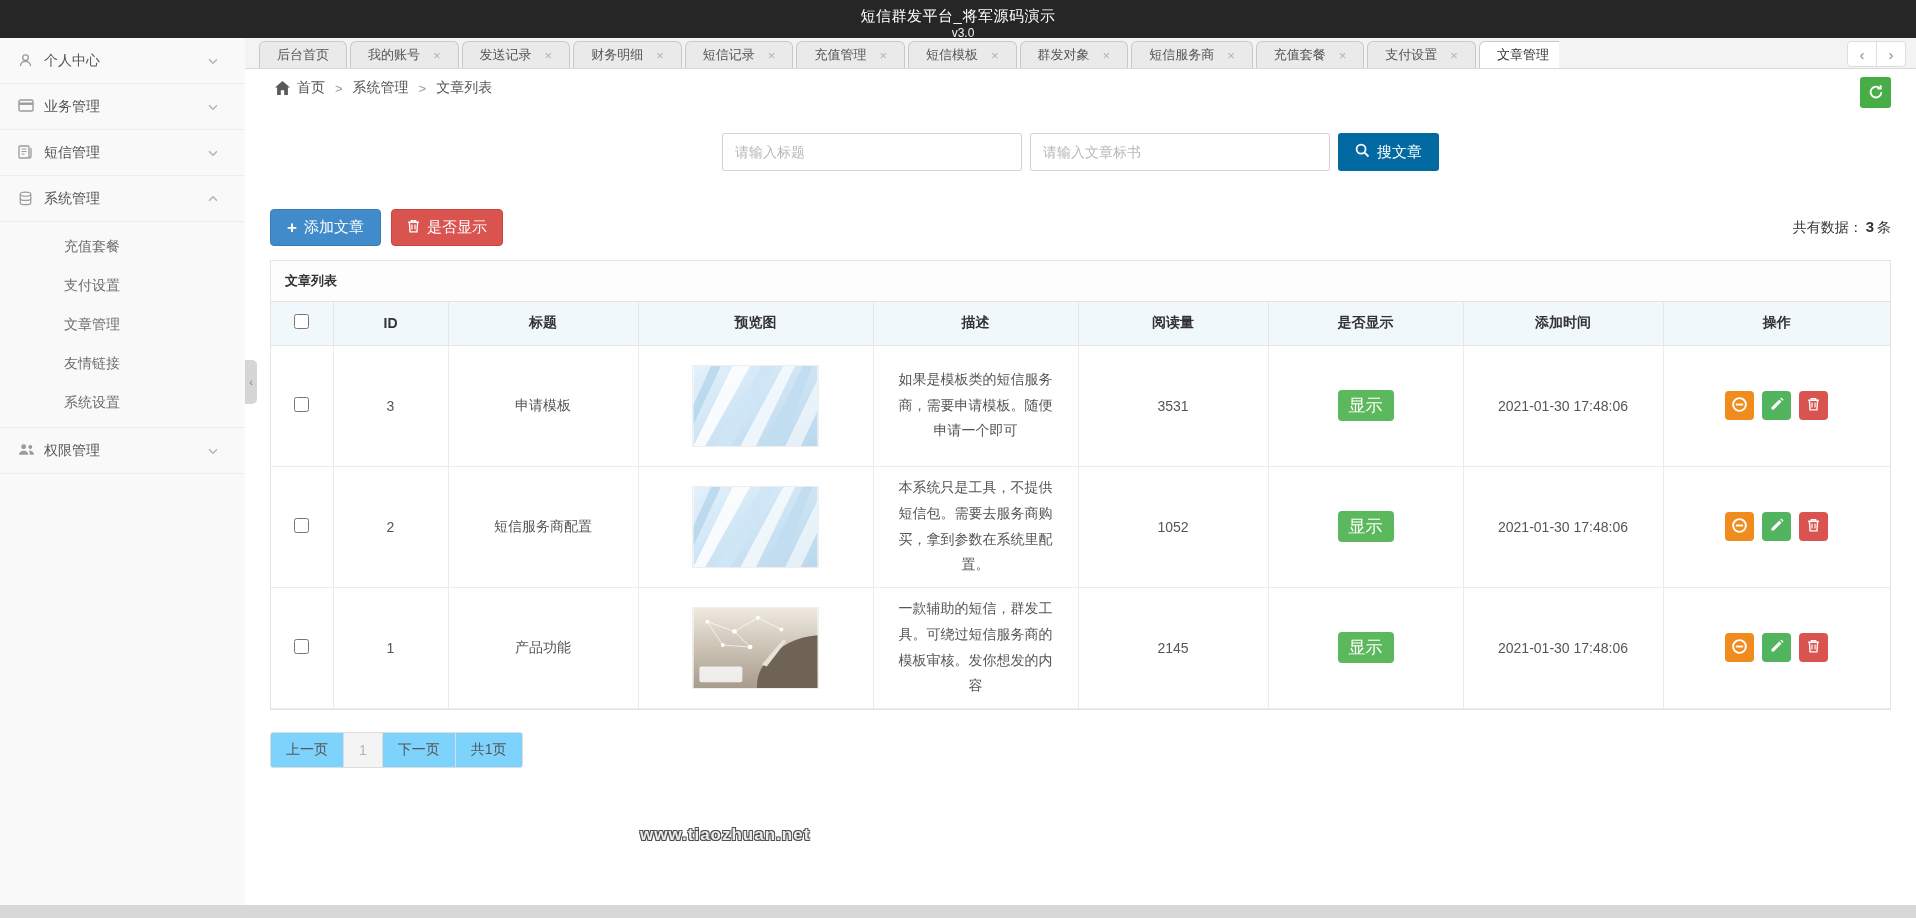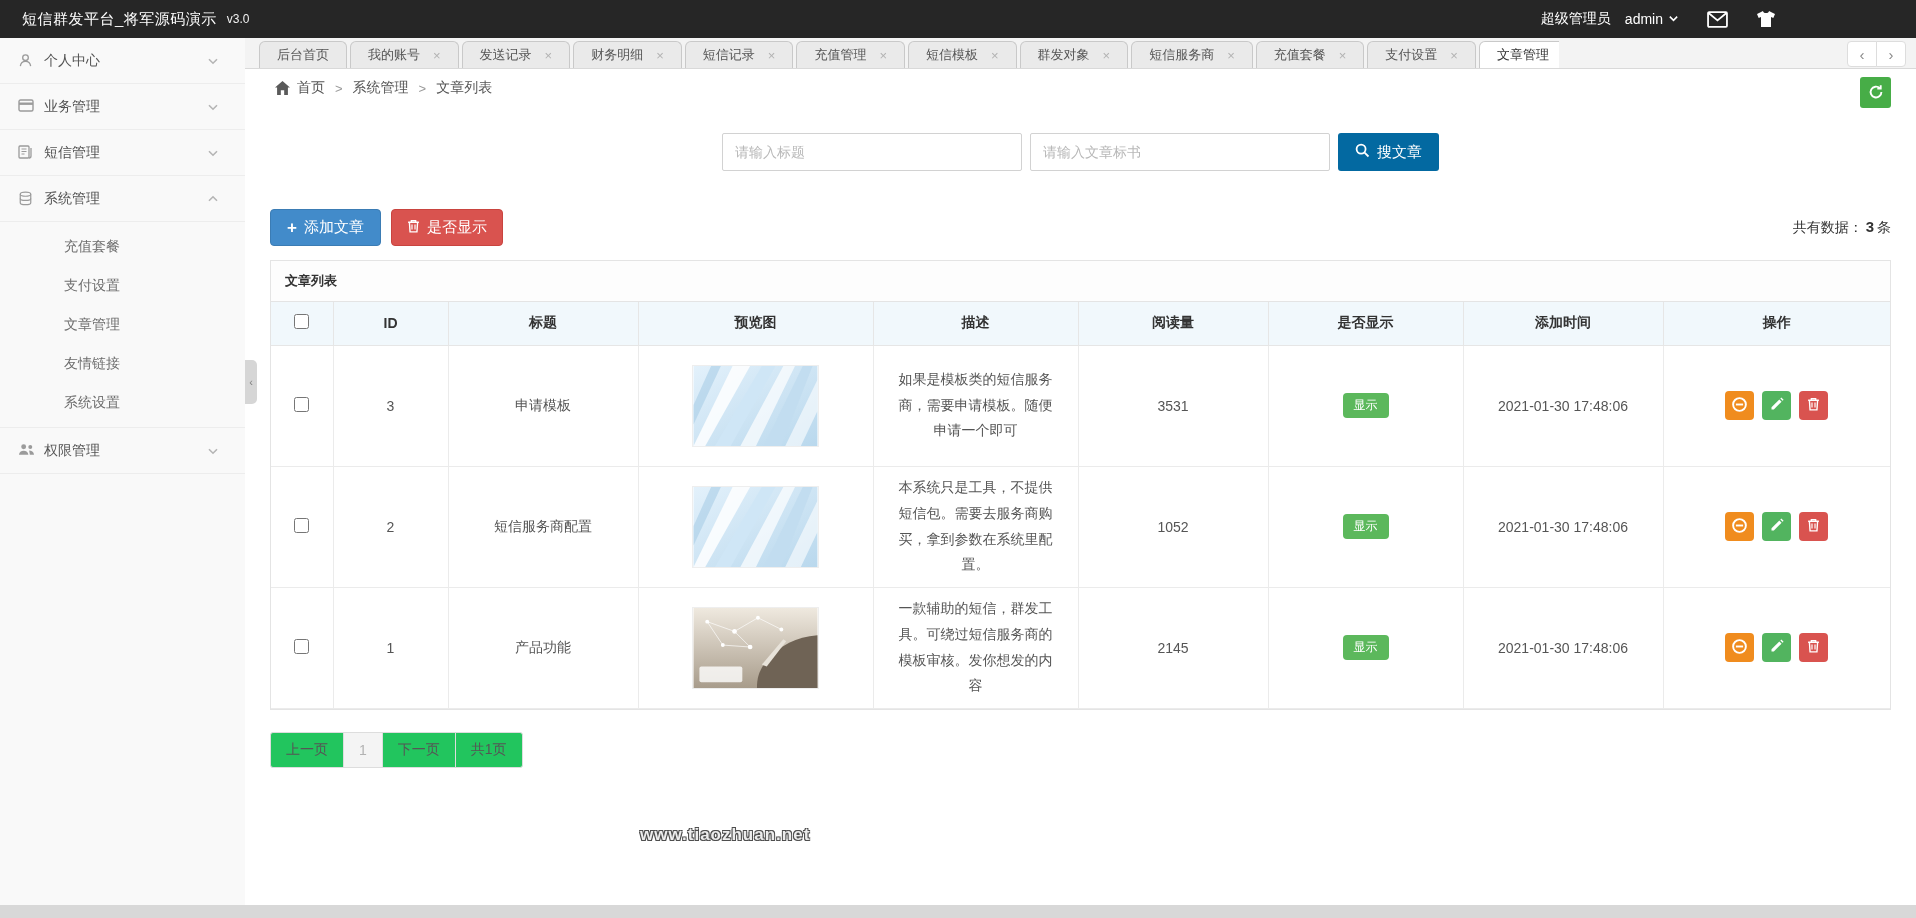--- a/index.html
+++ b/index.html
@@ -2,21 +2,21 @@
 <html><head>
 <meta charset="utf-8">
 <style>
   * { box-sizing: border-box; margin: 0; padding: 0; }
   html,body { width: 1916px; height: 918px; overflow: hidden; }
   body {
     font-family: "Liberation Sans", "DejaVu Sans", sans-serif;
     background: #fff; position: relative; color: #555;
   }
   
-  .topbar { height: 38px; background: #262626; display: flex; align-items: center; padding: 7px 22px; color: #fff; }
+  .topbar { height: 38px; background: #262626; display: flex; align-items: center; padding: 7px 22px; color: #fff; flex-direction: column; }
   .brand { font-size: 15px; letter-spacing: .5px; }
   .version { font-size: 12px; margin-left: 10px; color: #f0f0f0; }
   .topbar-right { margin-left: auto; display: flex; align-items: center; gap: 28px; padding-right: 118px; }
   .role { font-size: 14px; }
   .user-dd { font-size: 14px; display: flex; align-items: center; gap: 5px; cursor: pointer; margin-left: -14px; }
   .tb-icon { display: flex; cursor: pointer; }
   
   .layout { display: flex; height: 880px; }
   .sidebar { width: 245px; flex: none; background: #f9f9f9; position: relative; }
   .side-item { display: flex; align-items: center; height: 46px; padding: 0 26px 0 44px; font-size: 14px; color: #545454; cursor: pointer; border-bottom: 1px solid #ededed; position: relative; }
@@ -62,27 +62,27 @@
   table { width: 100%; border-collapse: collapse; table-layout: fixed; }
   thead th { background: #f1f8fc; font-size: 14px; font-weight: bold; color: #333; height: 43px; border: 1px solid #e6e6e6; border-top: none; }
   thead th:first-child, tbody td:first-child { border-left: none; }
   thead th:last-child, tbody td:last-child { border-right: none; }
   tbody td { border: 1px solid #ebebeb; text-align: center; font-size: 14px; color: #555; padding: 8px 6px; height: 121px; vertical-align: middle; }
   col.c-check { width: 62px; } col.c-id { width: 115px; } col.c-title { width: 190px; }
   col.c-img { width: 235px; } col.c-desc { width: 205px; } col.c-views { width: 190px; }
   col.c-show { width: 195px; } col.c-time { width: 200px; } col.c-act { width: auto; }
   .cell-desc { padding: 6px 22px; line-height: 1.85; }
   .preview-img { display: block; margin: 0 auto; border: 1px solid #eee; }
-  .badge-show { display: inline-block; background: #5cb85c; color: #fff; font-size: 12px; padding: 4px 11px; border-radius: 4px; }
+  .badge-show { display: inline-block; background: #5cb85c; color: #fff; font-size: 17px; padding: 4px 11px; border-radius: 4px; }
   .act { width: 29px; height: 29px; border: none; border-radius: 4px; display: inline-flex; align-items: center; justify-content: center; margin: 0 4px; cursor: pointer; vertical-align: middle; }
   .act.orange { background: #f08c1e; } .act.green { background: #52b45f; } .act.red { background: #d9534f; }
   input[type="checkbox"] { width: 15px; height: 15px; cursor: pointer; }
   
   .pagination { display: inline-flex; margin-top: 22px; }
-  .page-btn { border: 1px solid #ddd; background: #22c55e; color: #555; font-size: 14px; padding: 8px 15px; margin-left: -1px; cursor: pointer; font-family: inherit; }
+  .page-btn { border: 1px solid #ddd; background: #7dd3fc; color: #555; font-size: 14px; padding: 8px 15px; margin-left: -1px; cursor: pointer; font-family: inherit; }
   .page-btn.first { border-radius: 3px 0 0 3px; margin-left: 0; }
   .page-btn.last { border-radius: 0 3px 3px 0; }
   .page-btn.current { background: #f4f4f4; color: #b2b2b2; cursor: default; }
   
   .watermark { position: absolute; left: 640px; top: 825px; font-size: 17px; font-weight: bold; letter-spacing: 1px; color: #ededed; text-shadow: -1px -1px 0 #4e4e4e, 1px -1px 0 #4e4e4e, -1px 1px 0 #4e4e4e, 1px 1px 0 #4e4e4e; }
   .bottom-strip { position: absolute; bottom: 0; left: 0; width: 100%; height: 13px; background: #d8d8d8; }
 </style>
 </head>
 <body>
 

